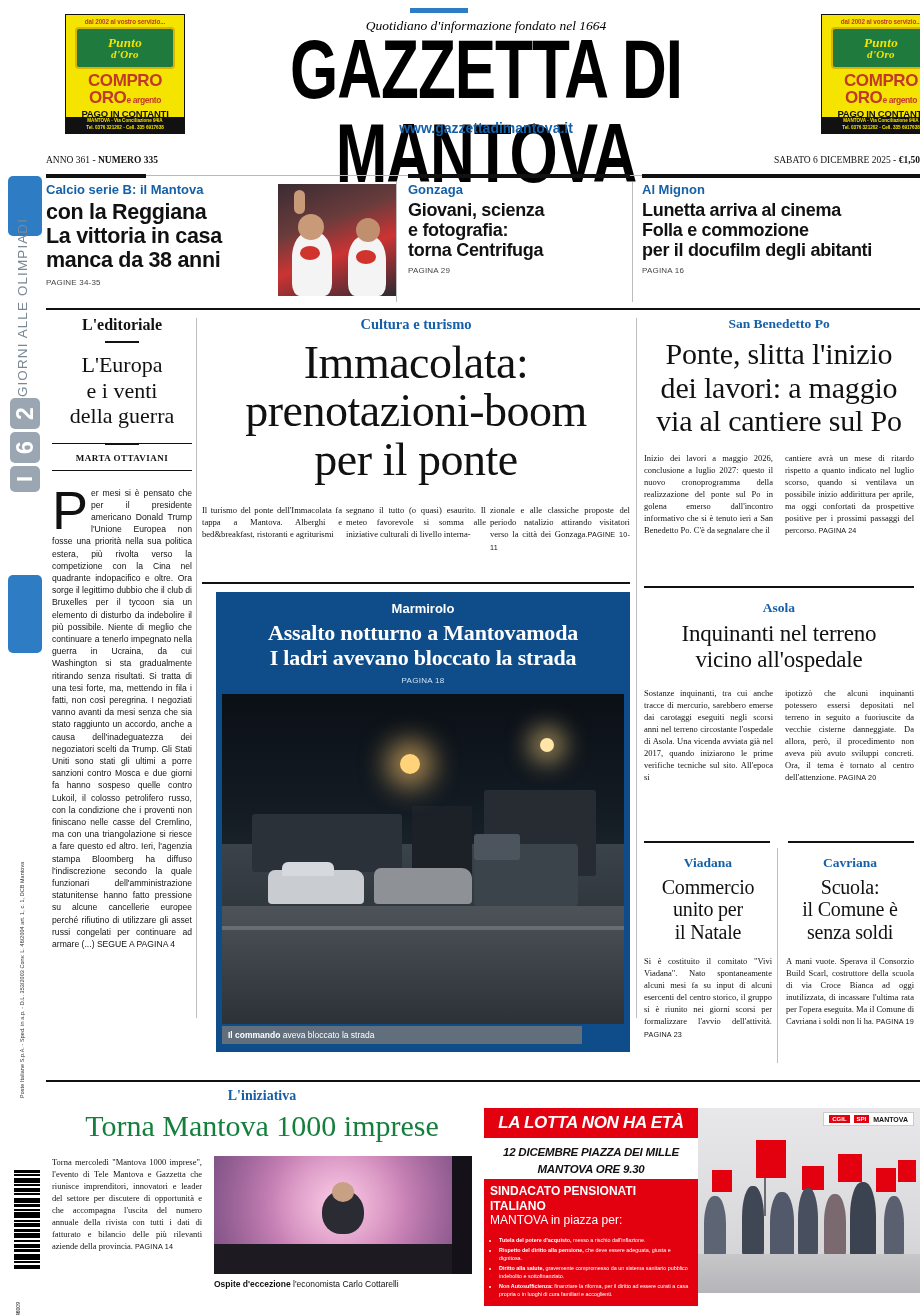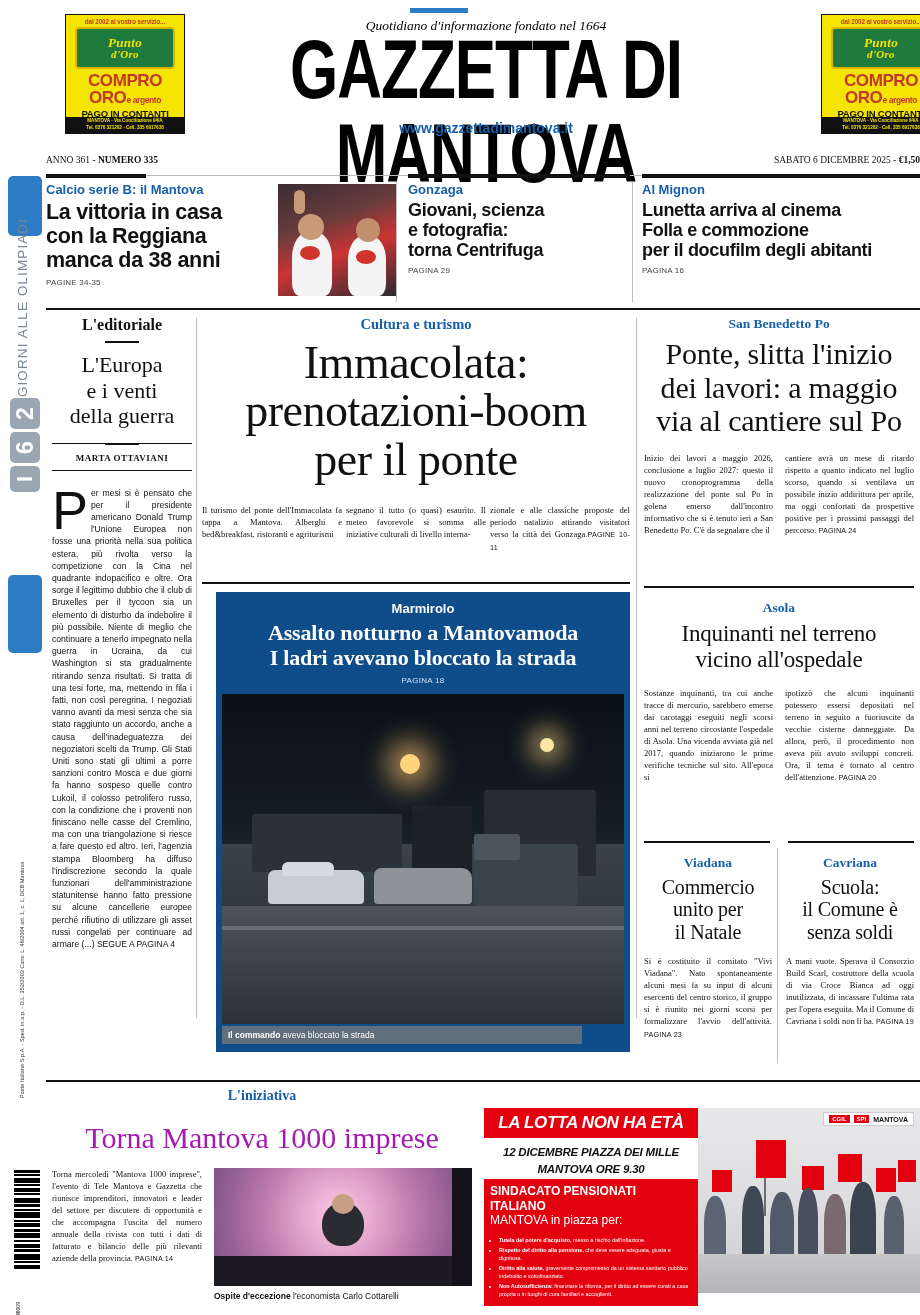--- a/index.html
+++ b/index.html
@@ -268,21 +268,21 @@
 
   
   .bottomrule{position:absolute;left:46px;top:1080px;width:874px;height:2px;background:#111;}
   .bottom{position:absolute;left:52px;top:1088px;width:420px;}
   .bkicker{
     text-align:center;font-family:"Liberation Serif",serif;font-weight:bold;
     font-size:14px;color:#1560a8;
   }
   .bhead{
     text-align:center;font-family:"Liberation Serif",serif;font-size:30px;
-    line-height:1.1;color:#a21caf;margin-top:17px;
+    line-height:1.1;color:#15803d;margin-top:5px;
   }
   .bflex{display:flex;gap:12px;margin-top:14px;}
   .bcol{
     width:150px;font-family:"Liberation Serif",serif;font-size:8.5px;
     line-height:1.42;text-align:justify;color:#111;
   }
   .bphoto{
     width:258px;height:118px;position:relative;overflow:hidden;
     background:radial-gradient(circle at 50% 45%,#f0a6c8 0%,#d98fc0 35%,#b070a8 70%,#8a5f96 100%);
   }
@@ -441,22 +441,22 @@
     </div>
   </div>
 
   <div class="teasers">
     <div class="trule thin" style="left:0;width:874px"></div>
 
     <div class="teaser t1">
       <div class="trule short"></div>
       <div class="kicker">Calcio serie B: il Mantova</div>
       <div class="thead">
+        <div>con la Reggiana</div>
         <div>La vittoria in casa</div>
-        <div>con la Reggiana</div>
         <div>manca da 38 anni</div>
       </div>
       <div class="tpage">PAGINE 34-35</div>
       <div class="teaser-photo">
         <div class="tp-fig" style="left:14px;top:48px;width:40px;height:64px;background:#f4f4f4"></div>
         <div class="tp-fig" style="left:20px;top:30px;width:26px;height:26px;border-radius:50%;background:#c99a77"></div>
         <div class="tp-fig" style="left:16px;top:6px;width:11px;height:24px;border-radius:6px;background:#c99a77"></div>
         <div class="tp-fig" style="left:70px;top:52px;width:38px;height:60px;background:#f4f4f4"></div>
         <div class="tp-fig" style="left:78px;top:34px;width:24px;height:24px;border-radius:50%;background:#c08f6e"></div>
         <div class="tp-fig" style="left:22px;top:62px;width:20px;height:14px;border-radius:50%;background:#d0342c"></div>

